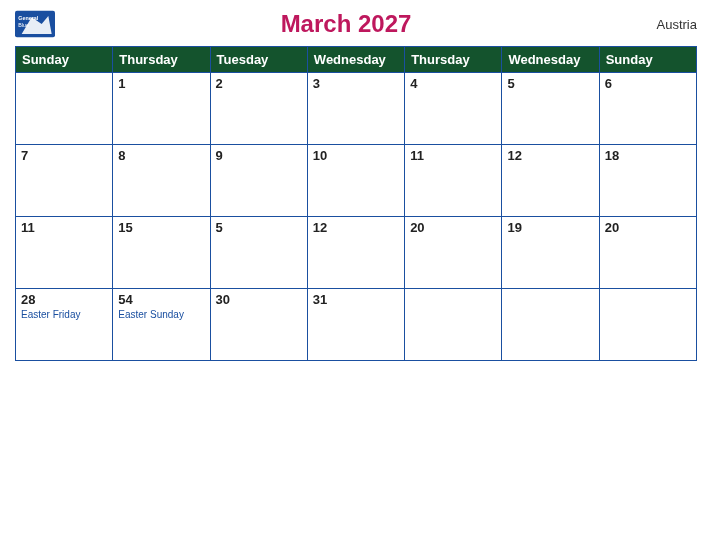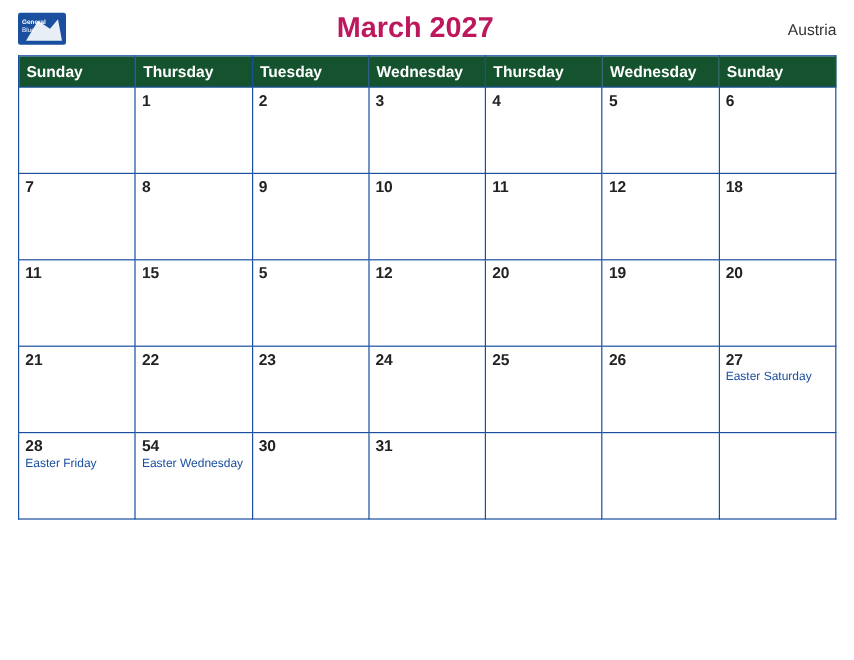--- a/index.html
+++ b/index.html
@@ -179,50 +179,26 @@
           </td>
           <td>
             <span class="day-num">19</span>
           </td>
           <td>
             <span class="day-num">20</span>
           </td>
         </tr>
         <tr>
           <td>
-            <span class="day-num">21</span>
-          </td>
-          <td>
-            <span class="day-num">22</span>
-          </td>
-          <td>
-            <span class="day-num">23</span>
-          </td>
-          <td>
-            <span class="day-num">24</span>
-          </td>
-          <td>
-            <span class="day-num">25</span>
-          </td>
-          <td>
-            <span class="day-num">26</span>
-          </td>
-          <td>
-            <span class="day-num">27</span>
-            <span class="holiday">Easter Saturday</span>
-          </td>
-        </tr>
-        <tr>
-          <td>
             <span class="day-num">28</span>
             <span class="holiday">Easter Friday</span>
           </td>
           <td>
             <span class="day-num">54</span>
-            <span class="holiday">Easter Wednesday</span>
+            <span class="holiday">Easter Sunday</span>
           </td>
           <td>
             <span class="day-num">30</span>
           </td>
           <td>
             <span class="day-num">31</span>
           </td>
           <td class="empty-cell"></td>
           <td class="empty-cell"></td>
           <td class="empty-cell"></td>

